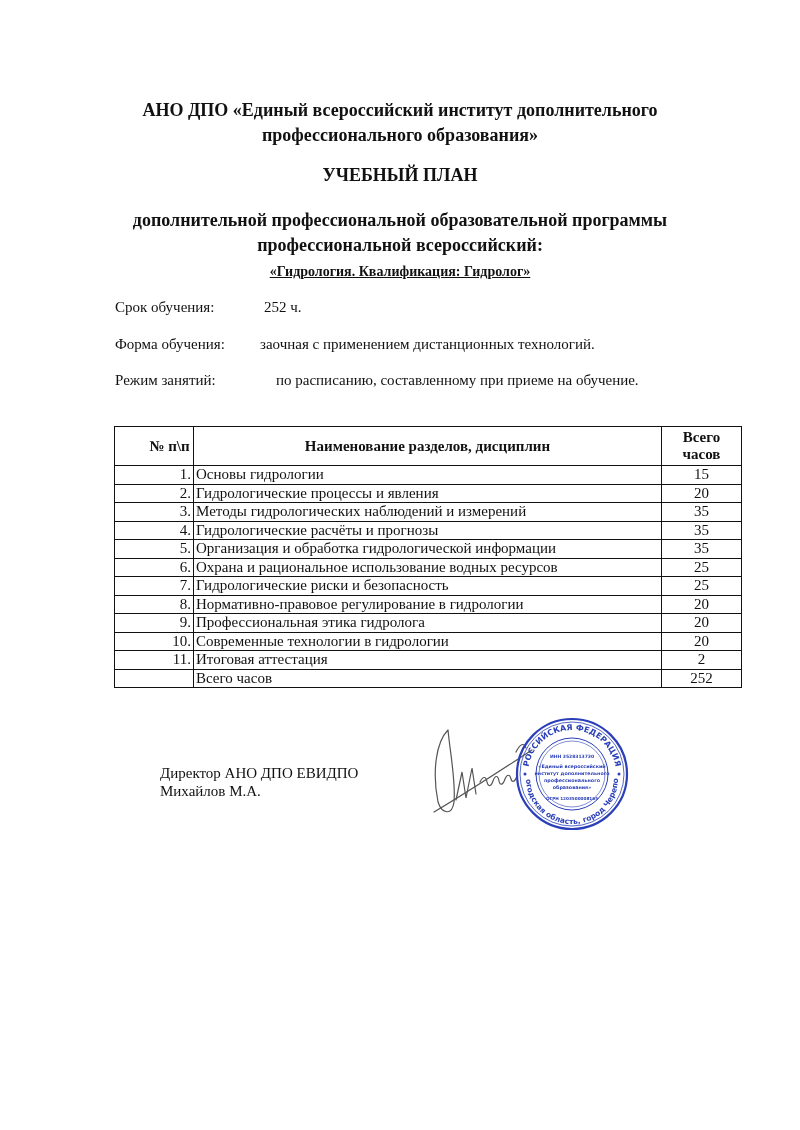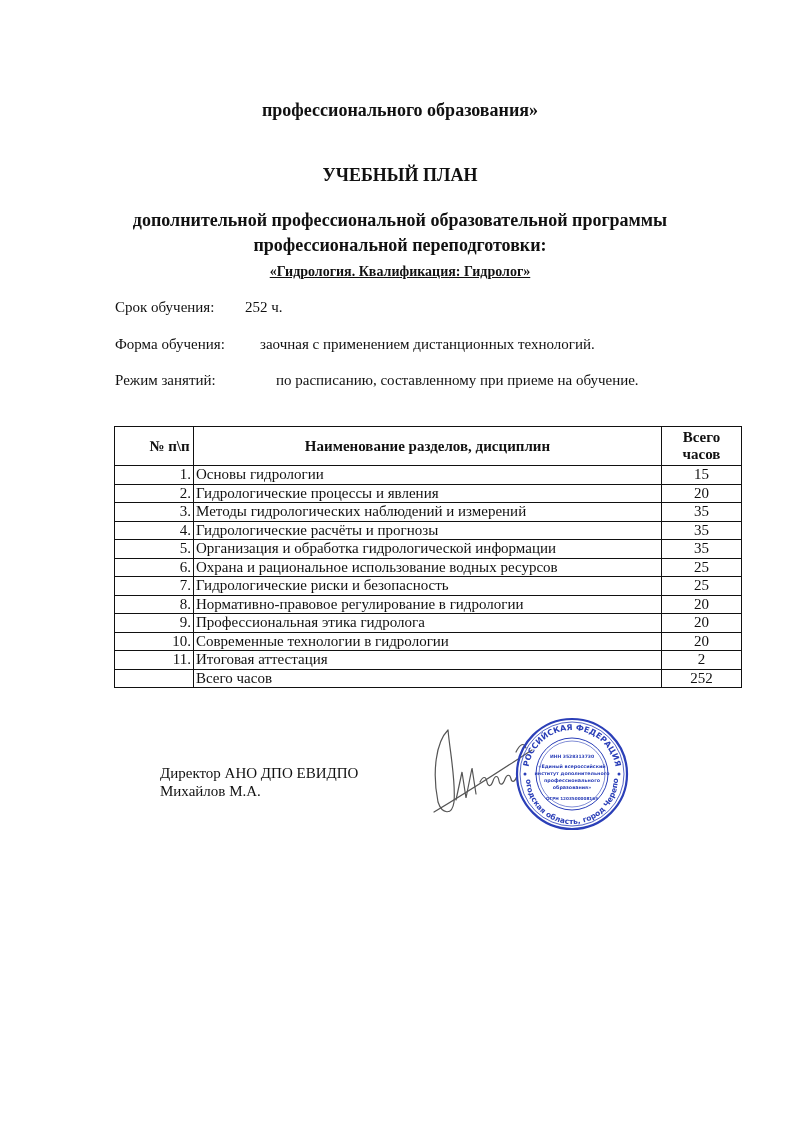--- a/index.html
+++ b/index.html
@@ -22,35 +22,36 @@
   .c-hrs { width: 75px; text-align: center; }
   .bold { font-weight: normal; margin-left: 6px; }
   .sign { position: absolute; left: 160px; top: 764px; font-size: 15px; line-height: 18px; }
   .signature { position: absolute; left: 428px; top: 722px; }
   .stamp { position: absolute; left: 514px; top: 716px; }
 </style>
 </head>
 <body>
 
 <div class="center org">
+  <div>АНО ДПО «Единый всероссийский институт дополнительного</div>
   <div>профессионального образования»</div>
 </div>
 
 <div class="center title">УЧЕБНЫЙ ПЛАН</div>
 
 <div class="center subtitle">
   <div>дополнительной профессиональной образовательной программы</div>
-  <div>профессиональной переподготовки:</div>
+  <div>профессиональной всероссийский:</div>
 </div>
 
 <div class="center program">«Гидрология. Квалификация: Гидролог»</div>
 
 <div class="info" style="top:299px;">
   <span class="lbl">Срок обучения:</span>
-  <span class="val" style="left:130px;text-align:center;">252 ч.</span>
+  <span class="val" style="left:149px;text-align:center;">252 ч.</span>
 </div>
 <div class="info" style="top:336px;">
   <span class="lbl">Форма обучения:</span>
   <span class="val" style="left:145px;">заочная с применением дистанционных технологий.</span>
 </div>
 <div class="info" style="top:372px;">
   <span class="lbl">Режим занятий:</span>
   <span class="val" style="left:145px;margin-left:16px;">по расписанию, составленному при приеме на обучение.</span>
 </div>
 

